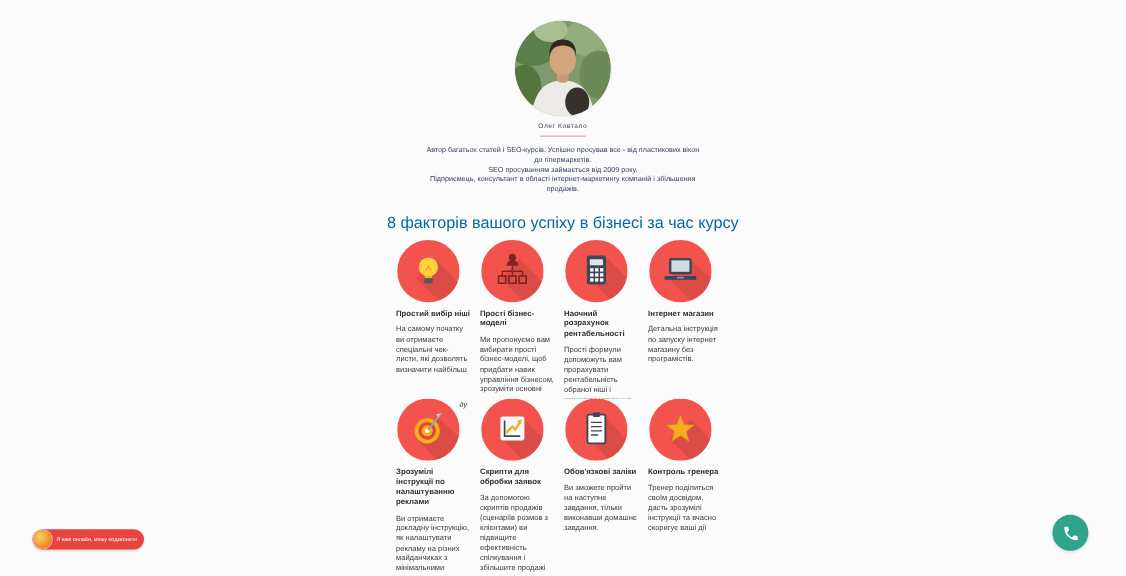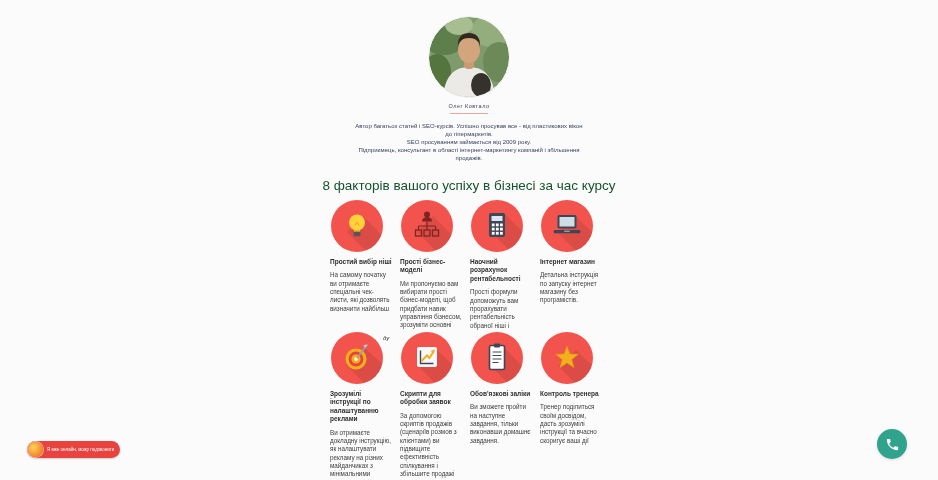--- a/index.html
+++ b/index.html
@@ -8,21 +8,21 @@
     background:#fbfbfc;font-family:"Liberation Sans", sans-serif;
     -webkit-font-smoothing:antialiased;
   }
   .center{position:absolute;left:50%;transform:translateX(-50%);}
   .avatar{top:17px;width:80px;height:80px;border-radius:50%;overflow:hidden;box-shadow:0 0 0 1px rgba(0,0,0,.04);}
   .avatar svg{display:block;}
   .name{top:103px;width:270px;text-align:center;font-size:5.5px;letter-spacing:.5px;color:#3f3f52;}
   .name-divider{top:113px;width:38px;height:1px;background:#e3a6a4;}
   .bio{top:122px;width:232px;text-align:center;font-size:6px;line-height:1.35;color:#333f5c;}
   .bio p{margin:0;}
-  .heading{top:169px;width:420px;text-align:center;font-size:13.5px;font-weight:400;color:#14532d;}
+  .heading{top:169px;width:420px;text-align:center;font-size:13.5px;font-weight:400;color:#0369a1;}
   .features{position:absolute;left:330px;top:200px;width:290px;}
   .f-row{display:flex;gap:8px;}
   .f-cell{width:62px;overflow:hidden;}
   .f-row1 .f-cell{height:132px;}
   .f-row2 .f-cell{height:148px;}
   .ficon{width:52px;height:52px;display:block;margin:0 0 6px 1px;}
   .f-title{font-size:6.5px;font-weight:bold;color:#2f2f2f;line-height:1.3;margin:0 0 5px 0;}
   .f-text{font-size:6.3px;color:#3d3d3d;line-height:1.32;margin:0;}
   .stray{position:absolute;left:383px;top:335px;font-size:6px;font-style:italic;color:#2f2f2f;}
   .callback{

